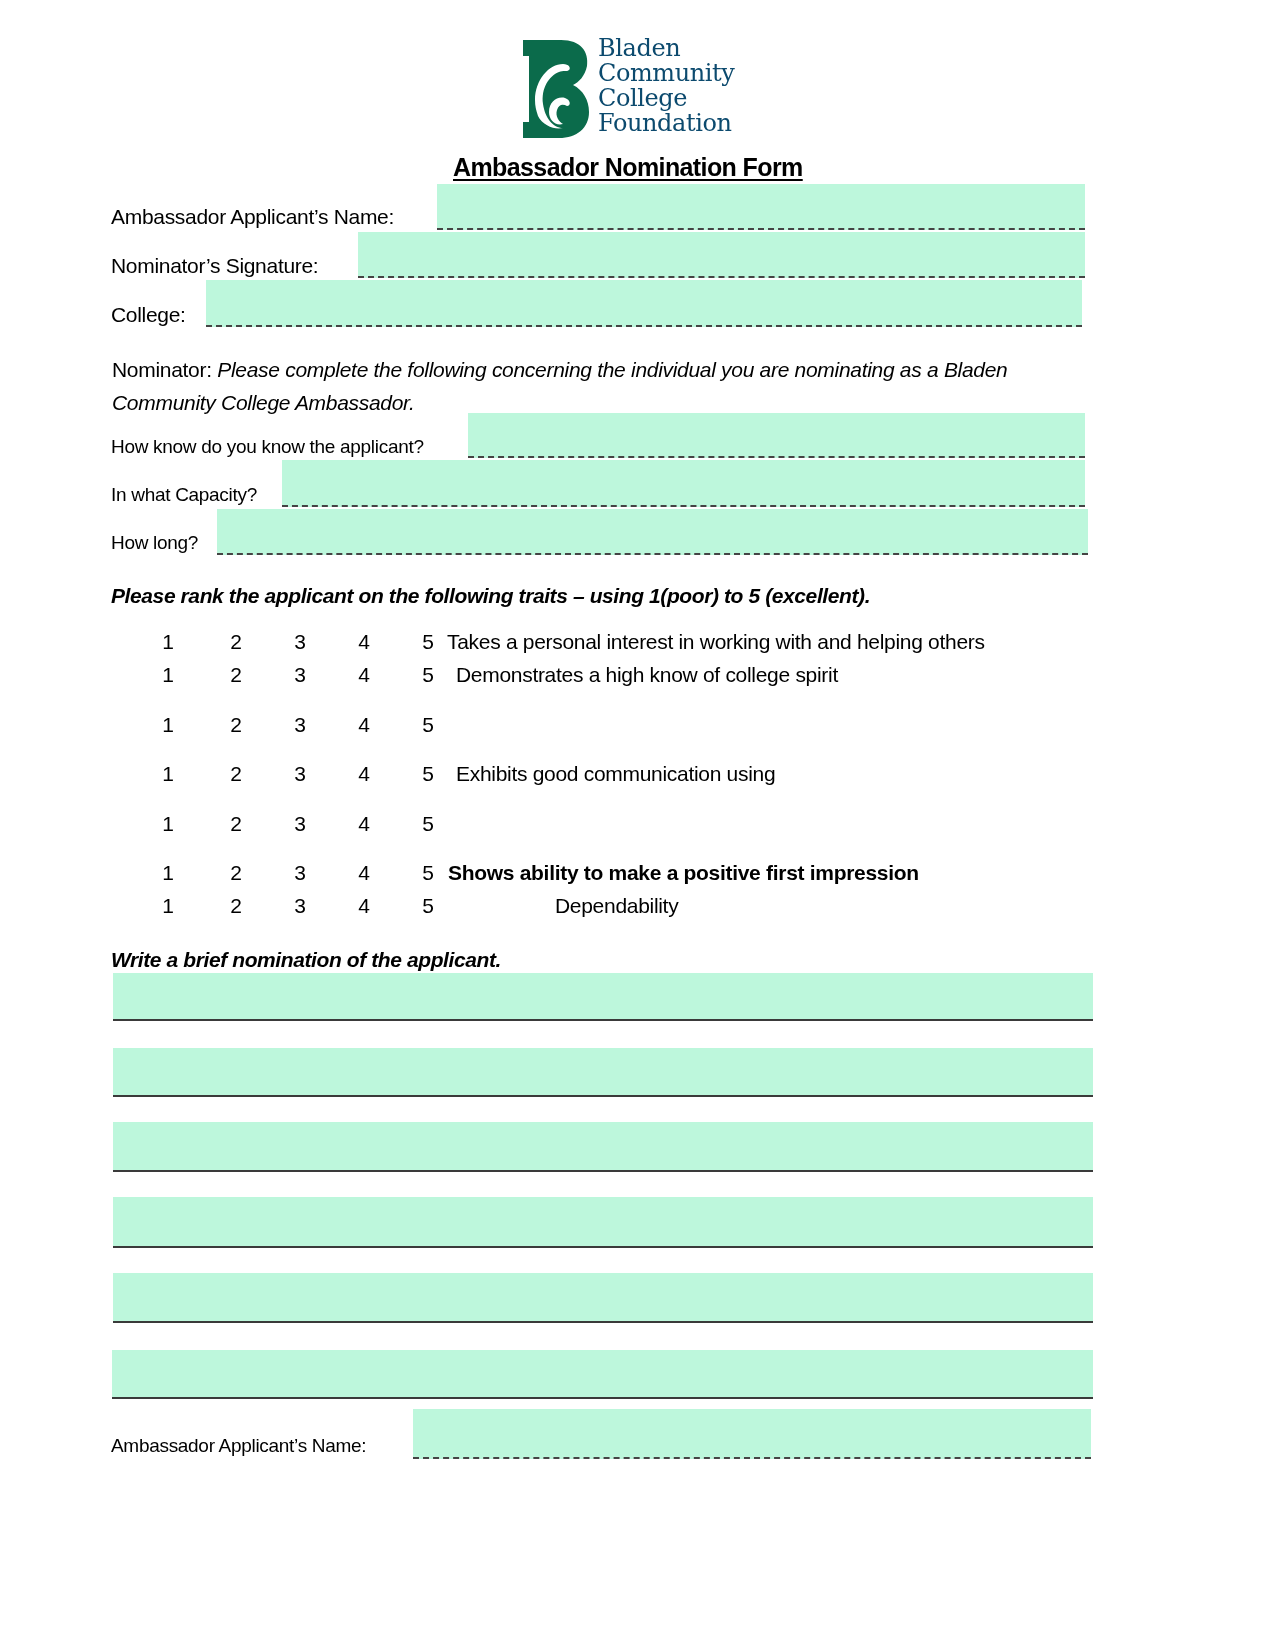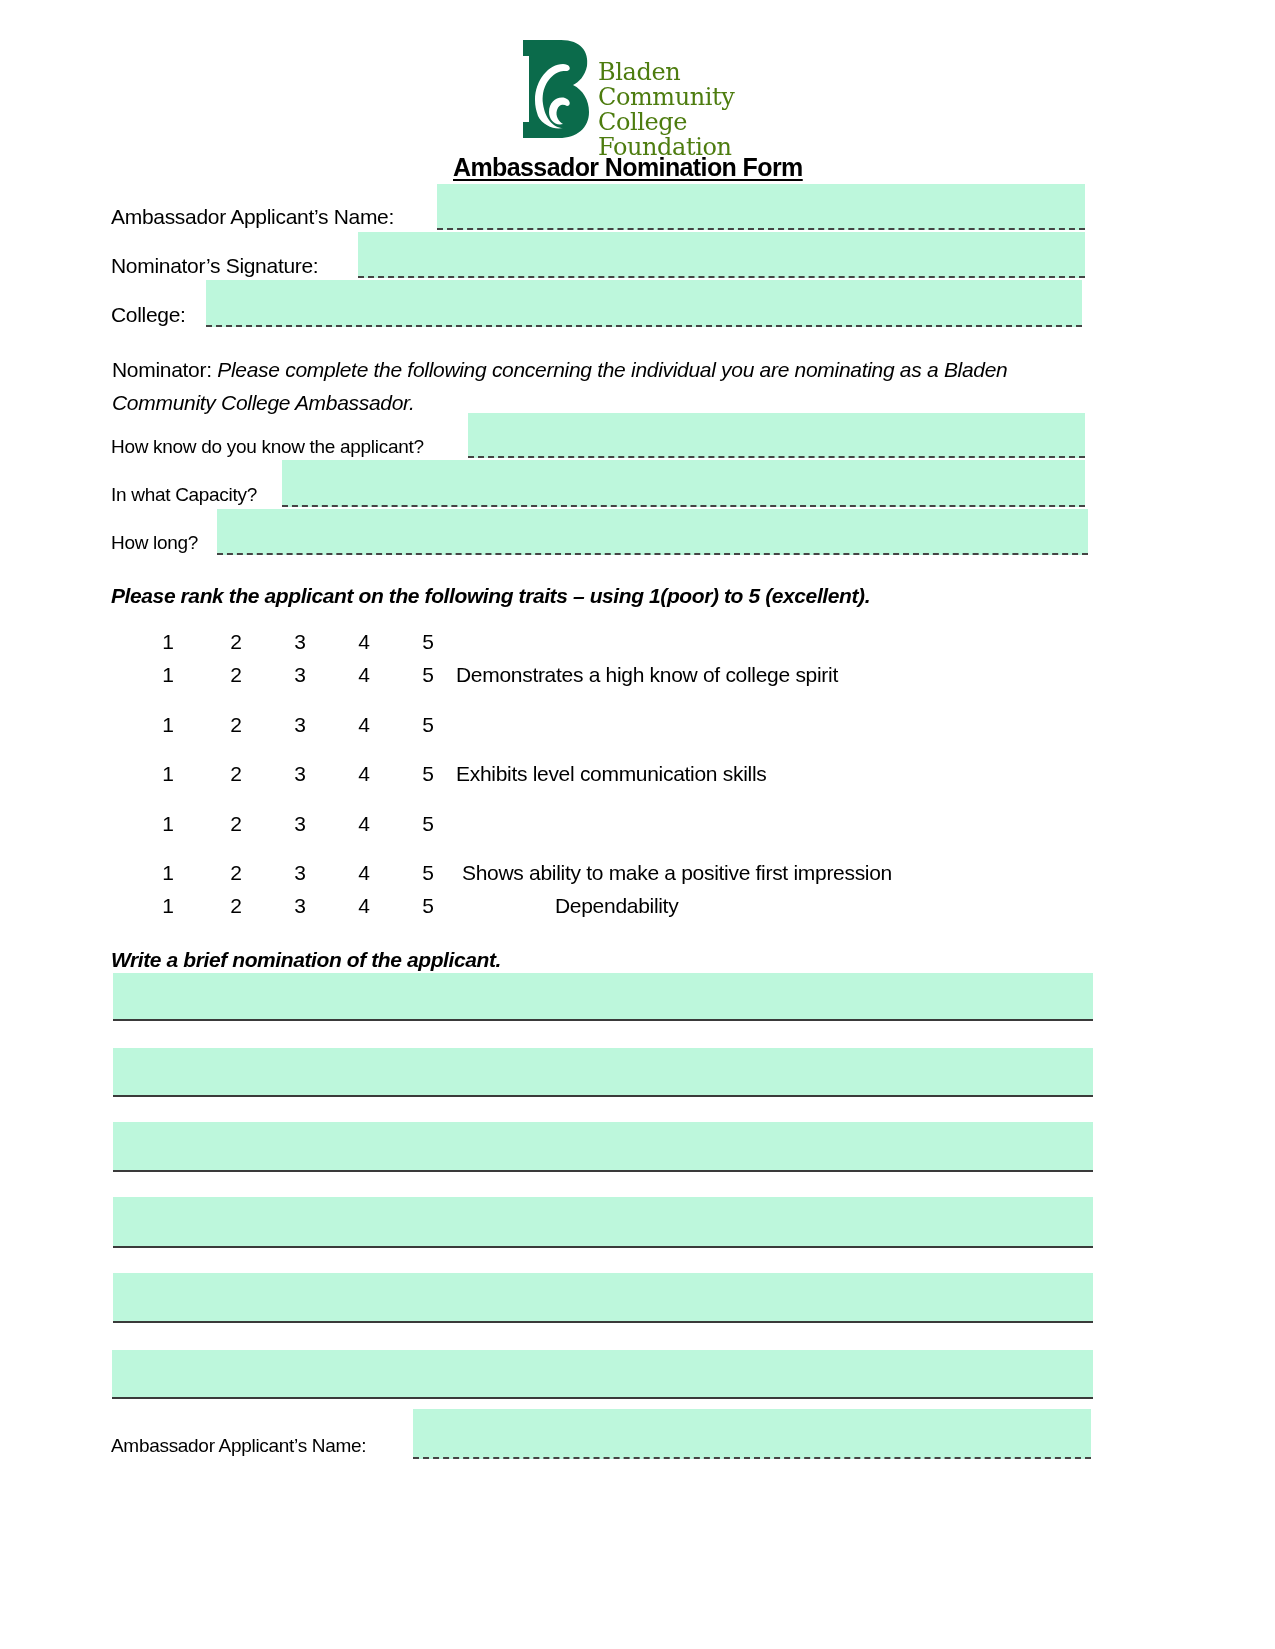--- a/index.html
+++ b/index.html
@@ -5,21 +5,21 @@
     html, body { margin: 0; padding: 0; background: #ffffff; }
     body {
       width: 1275px; height: 1649px; position: relative; overflow: hidden;
       font-family: "Liberation Sans", "DejaVu Sans", sans-serif;
       color: #000;
     }
     .logo-mark { position: absolute; left: 523px; top: 40px; width: 66px; height: 98px; }
     .logo-text {
       position: absolute; left: 598px; top: 36px;
       font-family: "DejaVu Serif", "Liberation Serif", serif;
-      color: #4d7c0f; font-size: 24px; line-height: 25px; letter-spacing: -0.4px; margin-top: 24px;
+      color: #0c4a6e; font-size: 24px; line-height: 25px; letter-spacing: -0.4px;
     }
     .logo-text div { white-space: nowrap; }
     .title {
       position: absolute; left: 453px; top: 153px; width: 374px;
       font-size: 25px; font-weight: bold; text-decoration: underline;
       text-decoration-thickness: 2px; text-underline-offset: 3px;
       letter-spacing: -0.6px; white-space: nowrap;
     }
     .field-label {
       position: absolute; left: 111px; font-size: 21px; white-space: nowrap;
@@ -89,20 +89,21 @@
 <input class="field dashed" style="left: 217px; top: 509px; width: 871px; height: 46px;" type="text" value="">
 
 <div class="section-heading" style="top:584px;">Please rank the applicant on the following traits – using 1(poor) to 5 (excellent).</div>
 
 <div class="rating-row" style="top:630px;">
   <span class="num" style="left:158px;">1</span>
   <span class="num" style="left:226px;">2</span>
   <span class="num" style="left:290px;">3</span>
   <span class="num" style="left:354px;">4</span>
   <span class="num" style="left:418px;">5</span>
+  <span class="trait" style="left:447px;">Takes a personal interest in working with and helping others</span>
 </div>
 <div class="rating-row" style="top:663px;">
   <span class="num" style="left:158px;">1</span>
   <span class="num" style="left:226px;">2</span>
   <span class="num" style="left:290px;">3</span>
   <span class="num" style="left:354px;">4</span>
   <span class="num" style="left:418px;">5</span>
   <span class="trait" style="left:456px;">Demonstrates a high know of college spirit</span>
 </div>
 <div class="rating-row" style="top:713px;">
@@ -111,36 +112,36 @@
   <span class="num" style="left:290px;">3</span>
   <span class="num" style="left:354px;">4</span>
   <span class="num" style="left:418px;">5</span>
 </div>
 <div class="rating-row" style="top:762px;">
   <span class="num" style="left:158px;">1</span>
   <span class="num" style="left:226px;">2</span>
   <span class="num" style="left:290px;">3</span>
   <span class="num" style="left:354px;">4</span>
   <span class="num" style="left:418px;">5</span>
-  <span class="trait" style="left:456px;">Exhibits level communication skills</span>
+  <span class="trait" style="left:456px;">Exhibits good communication using</span>
 </div>
 <div class="rating-row" style="top:812px;">
   <span class="num" style="left:158px;">1</span>
   <span class="num" style="left:226px;">2</span>
   <span class="num" style="left:290px;">3</span>
   <span class="num" style="left:354px;">4</span>
   <span class="num" style="left:418px;">5</span>
 </div>
 <div class="rating-row" style="top:861px;">
   <span class="num" style="left:158px;">1</span>
   <span class="num" style="left:226px;">2</span>
   <span class="num" style="left:290px;">3</span>
   <span class="num" style="left:354px;">4</span>
   <span class="num" style="left:418px;">5</span>
-  <span class="trait" style="left:462px;">Shows ability to make a positive first impression</span>
+  <span class="trait" style="left:448px;font-weight:bold;">Shows ability to make a positive first impression</span>
 </div>
 <div class="rating-row" style="top:894px;">
   <span class="num" style="left:158px;">1</span>
   <span class="num" style="left:226px;">2</span>
   <span class="num" style="left:290px;">3</span>
   <span class="num" style="left:354px;">4</span>
   <span class="num" style="left:418px;">5</span>
   <span class="trait" style="left:555px;">Dependability</span>
 </div>
 

